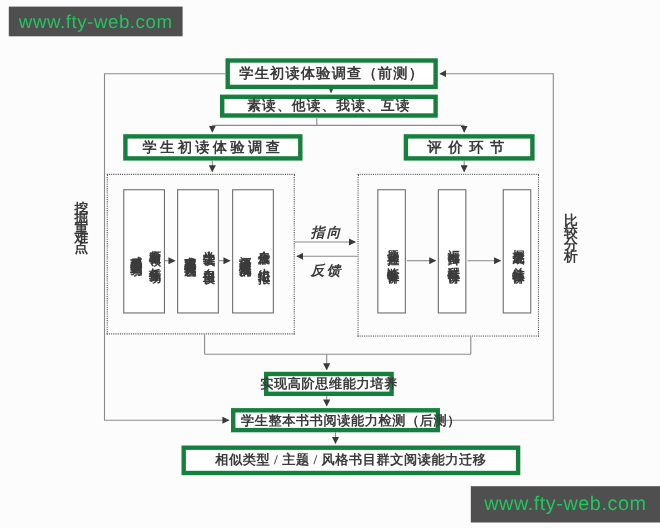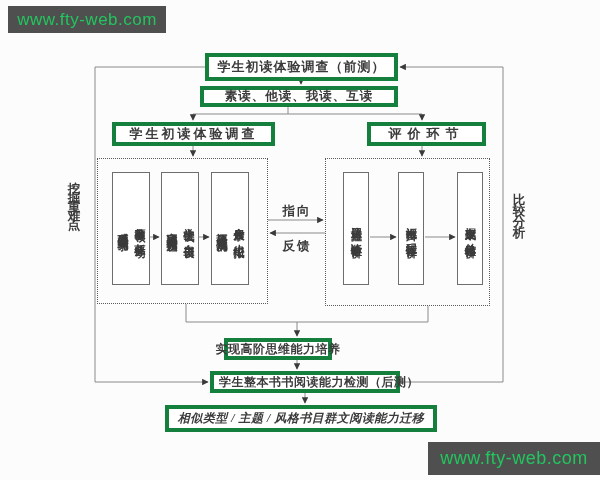--- a/index.html
+++ b/index.html
@@ -21,42 +21,42 @@
     display:flex;align-items:center;justify-content:center;
     font-weight:bold;font-size:11px;color:#3b3b3b;
   }
   .vbox span{white-space:pre-line;text-align:center;line-height:17px;letter-spacing:1px;}
   .vlabel{
     position:absolute;writing-mode:vertical-rl;text-orientation:upright;
     font-weight:bold;font-size:12.5px;color:#3b3b3b;
   }
   .elabel{
     position:absolute;font-weight:bold;font-size:12.5px;letter-spacing:2px;
-    width:54px;text-align:center;
+    width:54px;text-align:center;font-style:italic;
   }
   .wm{
     position:absolute;background:#4f4f4f;color:#22c55e;
     font-family:"Liberation Sans","DejaVu Sans",sans-serif;font-size:17px;
     display:flex;align-items:center;justify-content:center;letter-spacing:0.5px;
   }
   #pretest{left:205px;top:53px;width:193px;height:28px;}
   #modes{left:200px;top:86px;width:198px;height:21px;font-size:12.5px;}
   #pstage{left:112px;top:122px;width:163px;height:24px;letter-spacing:3px;}
   #estage{left:367px;top:122px;width:119px;height:24px;letter-spacing:6px;}
   #lgroup{left:97px;top:158px;width:171px;height:146px;}
   #rgroup{left:325px;top:158px;width:165px;height:148px;}
   #lstep1{left:112px;top:172px;width:38px;height:113px;}
   #lstep2{left:161px;top:172px;width:38px;height:113px;}
   #lstep3{left:211px;top:172px;width:38px;height:113px;}
   #rstep1{left:343px;top:172px;width:26px;height:113px;}
   #rstep2{left:398px;top:172px;width:26px;height:113px;}
   #rstep3{left:457px;top:172px;width:26px;height:113px;}
-  #outcome{left:224px;top:338px;width:108px;height:22px;font-size:12px;letter-spacing:0.5px;}
+  #outcome{left:240px;top:338px;width:118px;height:22px;font-size:12px;letter-spacing:0.5px;}
   #posttest{left:210px;top:371px;width:190px;height:22px;font-size:12px;letter-spacing:0.5px;padding-left:28px;}
-  #transfer{left:165px;top:405px;width:272px;height:27px;font-size:12px;letter-spacing:0.5px;font-style:italic;}
+  #transfer{left:165px;top:405px;width:308px;height:27px;font-size:12px;letter-spacing:0.5px;}
   #zhixiang{left:270px;top:203px;}
   #fankui{left:270px;top:238px;}
   #lloop-label{left:65px;top:172px;letter-spacing:9px;}
   #rloop-label{left:510px;top:183px;letter-spacing:11px;}
   #wm-top{left:8px;top:6px;width:158px;height:27px;}
   #wm-bottom{left:428px;top:442px;width:172px;height:33px;font-size:18px;}
 </style>
 </head>
 <body>
 

